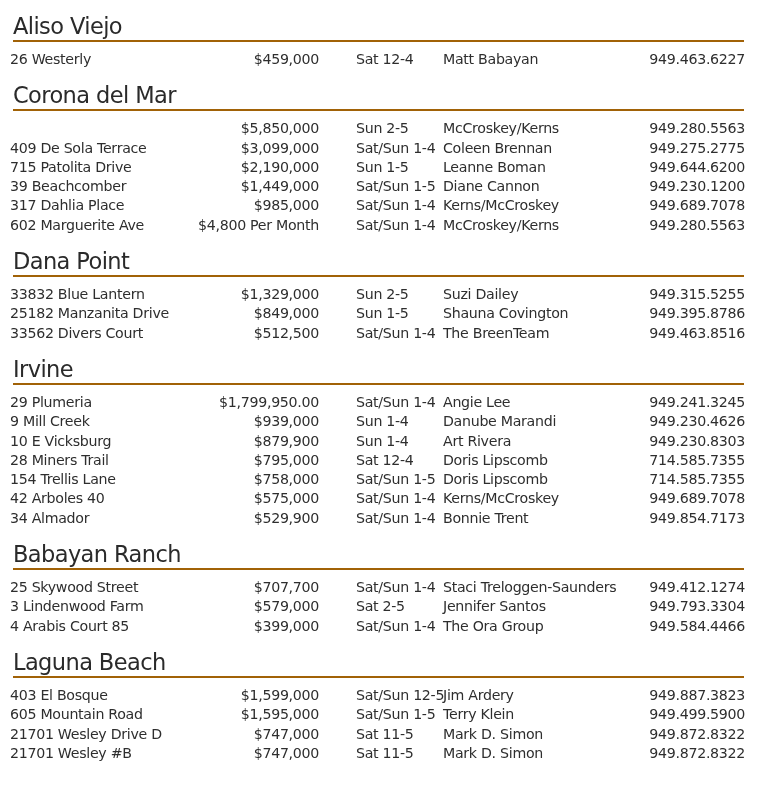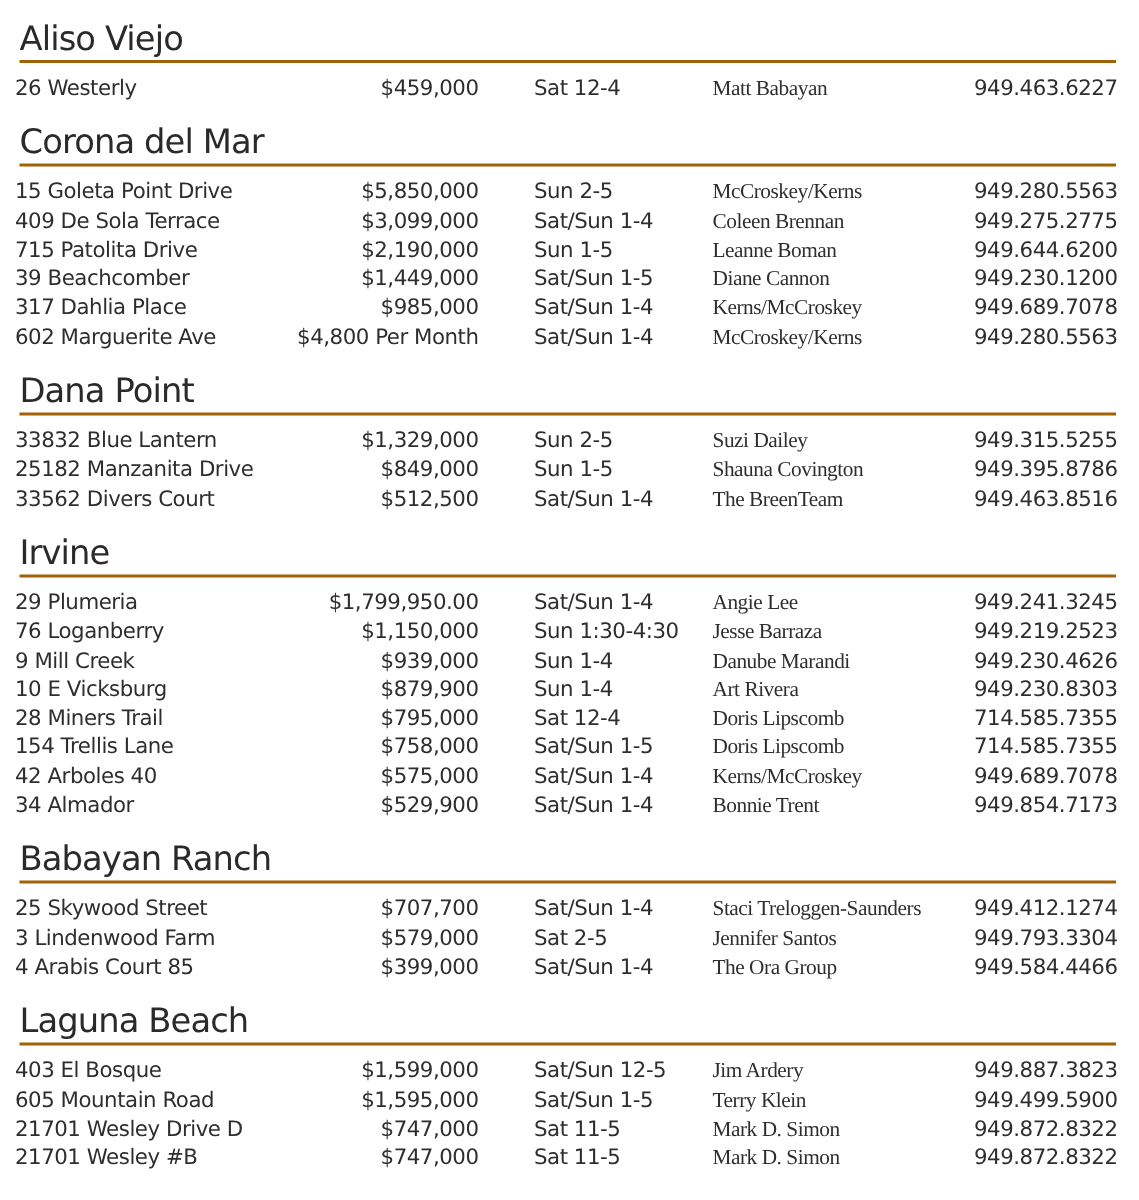--- a/index.html
+++ b/index.html
@@ -29,21 +29,21 @@
     height: 19.3px;
     font-size: 14.2px;
     letter-spacing: -0.3px;
     line-height: 19px;
     white-space: nowrap;
   }
   .row span { position: absolute; top: 0; }
   .c-addr { left: 10px; }
   .c-price { right: 440px; text-align: left; }
   .c-time { left: 340px; margin-left: 16px; }
-  .c-agent { left: 475px; font-family: Liberation Serif, serif; }
+  .c-agent { left: 443px; }
   .c-phone { right: 14px; text-align: left; }
 </style>
 </head>
 <body>
 
 <div id="listings">
     <section class="section">
       <h2 class="city">Aliso Viejo</h2>
       <div class="rows">
         <div class="row">
@@ -52,21 +52,20 @@
           <span class="c-time">Sat 12-4</span>
           <span class="c-agent">Matt Babayan</span>
           <span class="c-phone">949.463.6227</span>
         </div>
       </div>
     </section>
     <section class="section">
       <h2 class="city">Corona del Mar</h2>
       <div class="rows">
         <div class="row">
-          <span class="c-addr">15 Goleta Point Drive</span>
           <span class="c-price">$5,850,000</span>
           <span class="c-time">Sun 2-5</span>
           <span class="c-agent">McCroskey/Kerns</span>
           <span class="c-phone">949.280.5563</span>
         </div>
         <div class="row">
           <span class="c-addr">409 De Sola Terrace</span>
           <span class="c-price">$3,099,000</span>
           <span class="c-time">Sat/Sun 1-4</span>
           <span class="c-agent">Coleen Brennan</span>
@@ -132,27 +131,20 @@
       <h2 class="city">Irvine</h2>
       <div class="rows">
         <div class="row">
           <span class="c-addr">29 Plumeria</span>
           <span class="c-price">$1,799,950.00</span>
           <span class="c-time">Sat/Sun 1-4</span>
           <span class="c-agent">Angie Lee</span>
           <span class="c-phone">949.241.3245</span>
         </div>
         <div class="row">
-          <span class="c-addr">76 Loganberry</span>
-          <span class="c-price">$1,150,000</span>
-          <span class="c-time">Sun 1:30-4:30</span>
-          <span class="c-agent">Jesse Barraza</span>
-          <span class="c-phone">949.219.2523</span>
-        </div>
-        <div class="row">
           <span class="c-addr">9 Mill Creek</span>
           <span class="c-price">$939,000</span>
           <span class="c-time">Sun 1-4</span>
           <span class="c-agent">Danube Marandi</span>
           <span class="c-phone">949.230.4626</span>
         </div>
         <div class="row">
           <span class="c-addr">10 E Vicksburg</span>
           <span class="c-price">$879,900</span>
           <span class="c-time">Sun 1-4</span>

